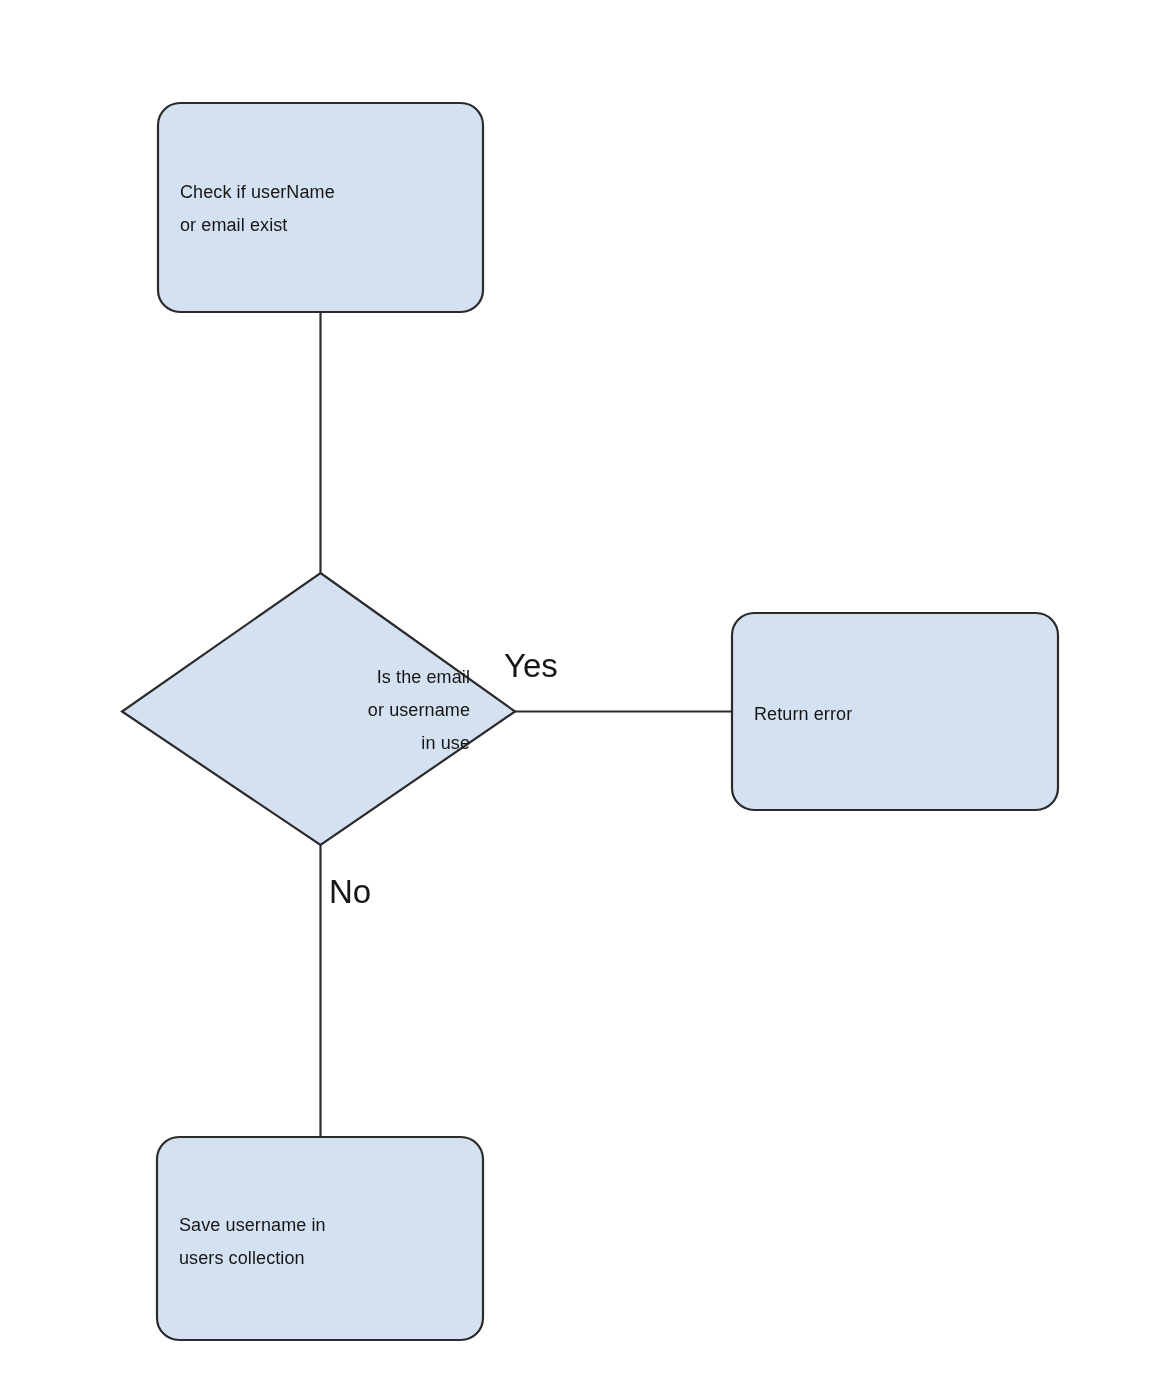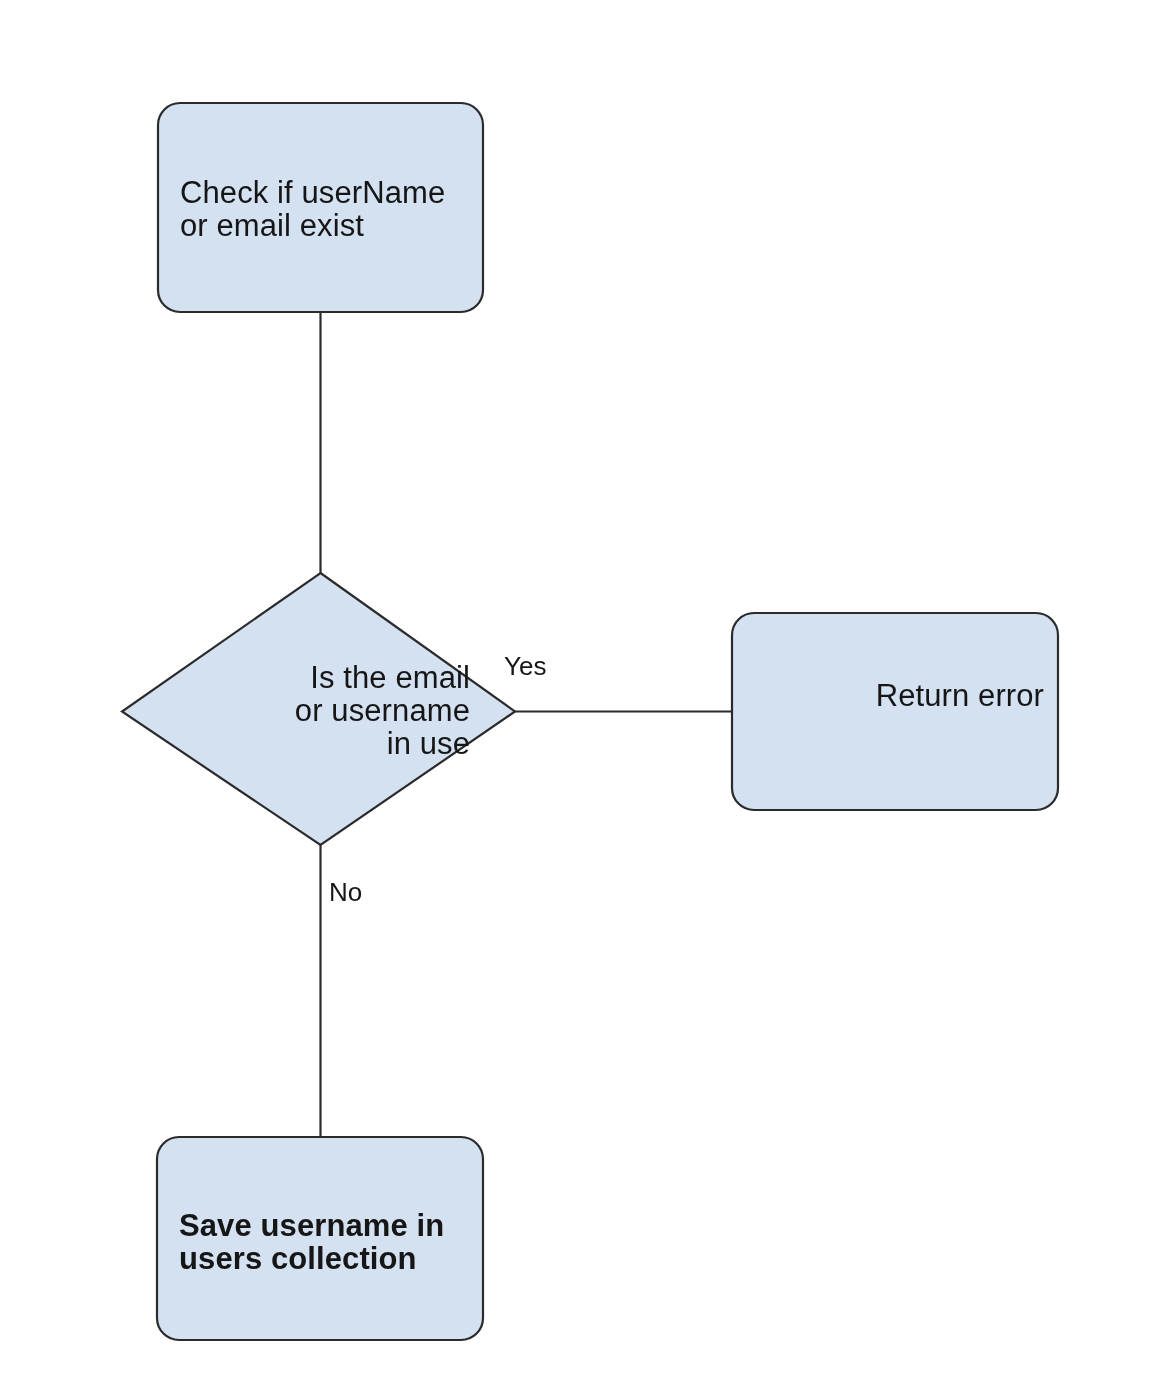--- a/index.html
+++ b/index.html
@@ -34,39 +34,39 @@
   }
   .connector {
     stroke: #2b2b2b;
     stroke-width: 2.2;
     fill: none;
     stroke-linecap: butt;
   }
   .node-text {
     position: absolute;
     font-family: "Liberation Sans", sans-serif;
-    font-size: 31px;
+    font-size: 18px;
     line-height: 33px;
     color: #161616;
     white-space: pre-line;
     letter-spacing: 0.1px;
   }
   .edge-label {
     position: absolute;
     font-family: "Liberation Sans", sans-serif;
-    font-size: 26px;
+    font-size: 33px;
     line-height: 30px;
     color: #161616;
     white-space: nowrap;
   }
   
   #t-check   { left: 180px; top: 176px;  width: 290px; text-align: left; }
   #t-decide  { left: 170px; top: 661px;  width: 300px; text-align: right; }
-  #t-error   { left: 754px; top: 679px;  width: 290px; text-align: right; }
-  #t-save    { left: 179px; top: 1209px; width: 300px; text-align: left; font-weight: bold; }
+  #t-error   { left: 754px; top: 698px;  width: 290px; text-align: left; }
+  #t-save    { left: 179px; top: 1209px; width: 300px; text-align: left; }
   #l-yes     { left: 504px; top: 651px; }
   #l-no      { left: 329px; top: 877px; }
 </style>
 </head>
 <body>
 
 <div id="canvas">
 
   <svg class="layer" viewBox="0 0 1164 1378">
 

